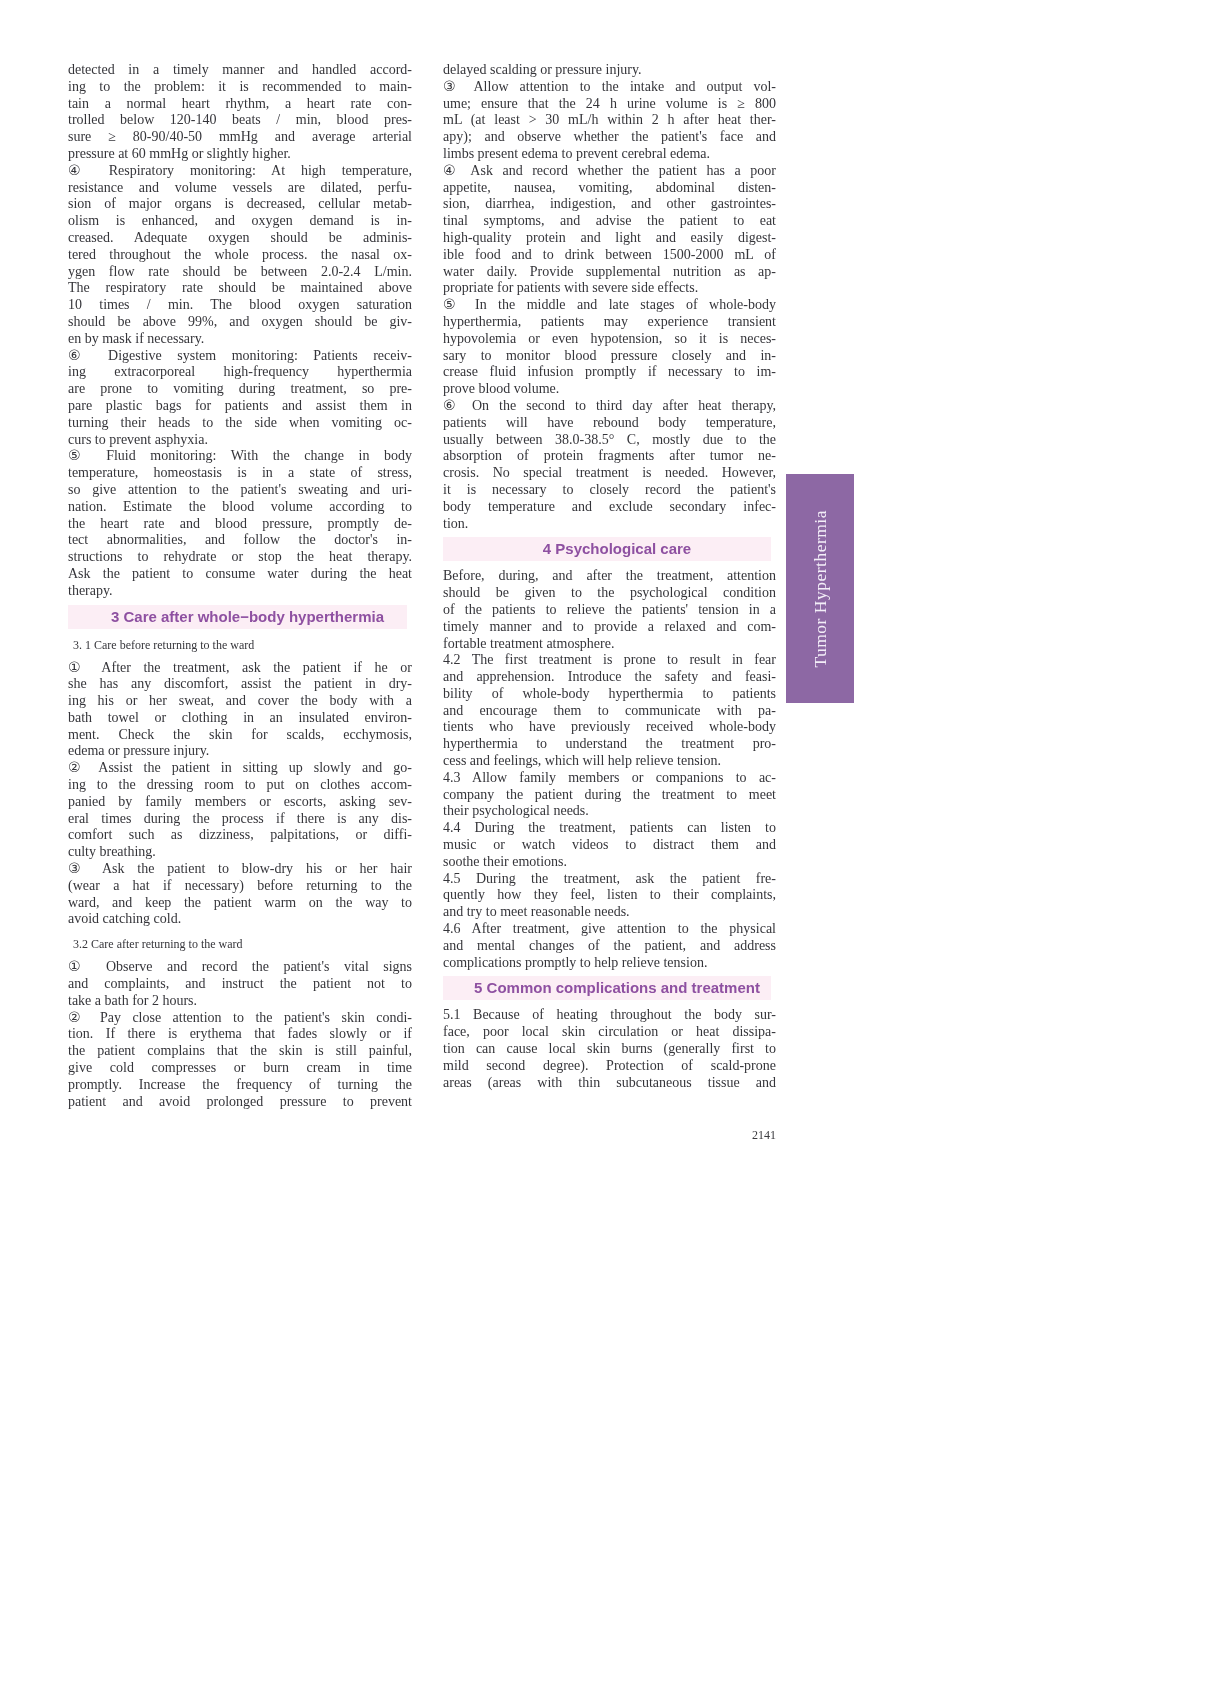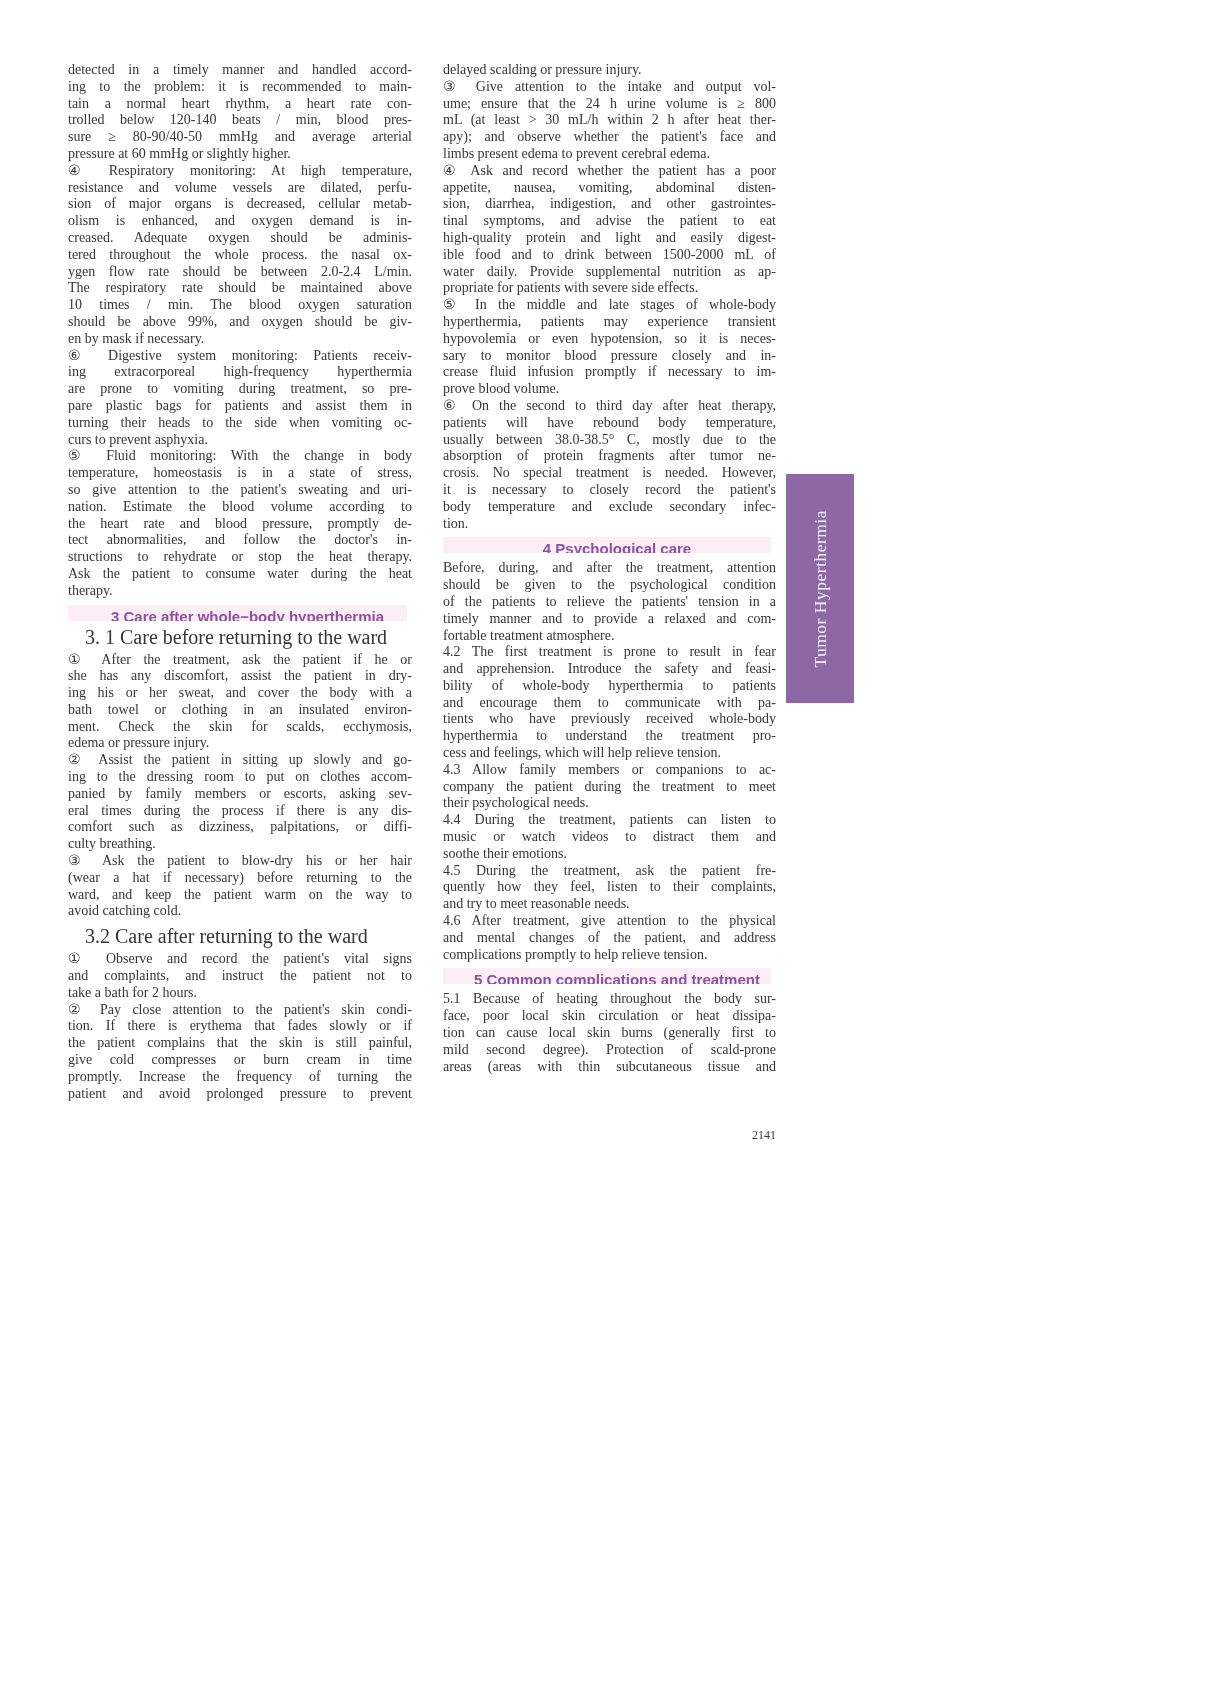--- a/index.html
+++ b/index.html
@@ -32,28 +32,28 @@
     text-align-last:left;
   }
   .h2{
     margin:5px 5px 7px 0;
     background:#fceef5;
     color:#8e50a1;
     font-family:"Liberation Sans","DejaVu Sans",sans-serif;
     font-weight:bold;
     font-size:15px;
     line-height:24px;
-    height:16px;
+    height:24px;
     text-align:center;
     overflow:hidden;
     padding-left:20px;
   }
   .h3{
-    margin:8px 0 6px 17px;
-    font-size:20px;
+    margin:8px 0 6px 5px;
+    font-size:12px;
     line-height:17px;
     text-align:left;
   }
   .side-tab{
     position:absolute;
     left:786px;top:474px;
     width:68px;height:229px;
     background:#8d68a4;
     display:flex;align-items:center;justify-content:center;
   }
@@ -157,21 +157,21 @@
         <div class="line">give cold compresses or burn cream in time</div>
         <div class="line">promptly. Increase the frequency of turning the</div>
         <div class="line">patient and avoid prolonged pressure to prevent</div>
       </div>
     </div>
   <div class="col col-right">
       <div class="para">
         <div class="line end">delayed scalding or pressure injury.</div>
       </div>
       <div class="para">
-        <div class="line">③ Give attention to the intake and output vol-</div>
+        <div class="line">③ Allow attention to the intake and output vol-</div>
         <div class="line">ume; ensure that the 24 h urine volume is ≥ 800</div>
         <div class="line">mL (at least &gt; 30 mL/h within 2 h after heat ther-</div>
         <div class="line">apy); and observe whether the patient's face and</div>
         <div class="line end">limbs present edema to prevent cerebral edema.</div>
       </div>
       <div class="para">
         <div class="line">④ Ask and record whether the patient has a poor</div>
         <div class="line">appetite, nausea, vomiting, abdominal disten-</div>
         <div class="line">sion, diarrhea, indigestion, and other gastrointes-</div>
         <div class="line">tinal symptoms, and advise the patient to eat</div>

